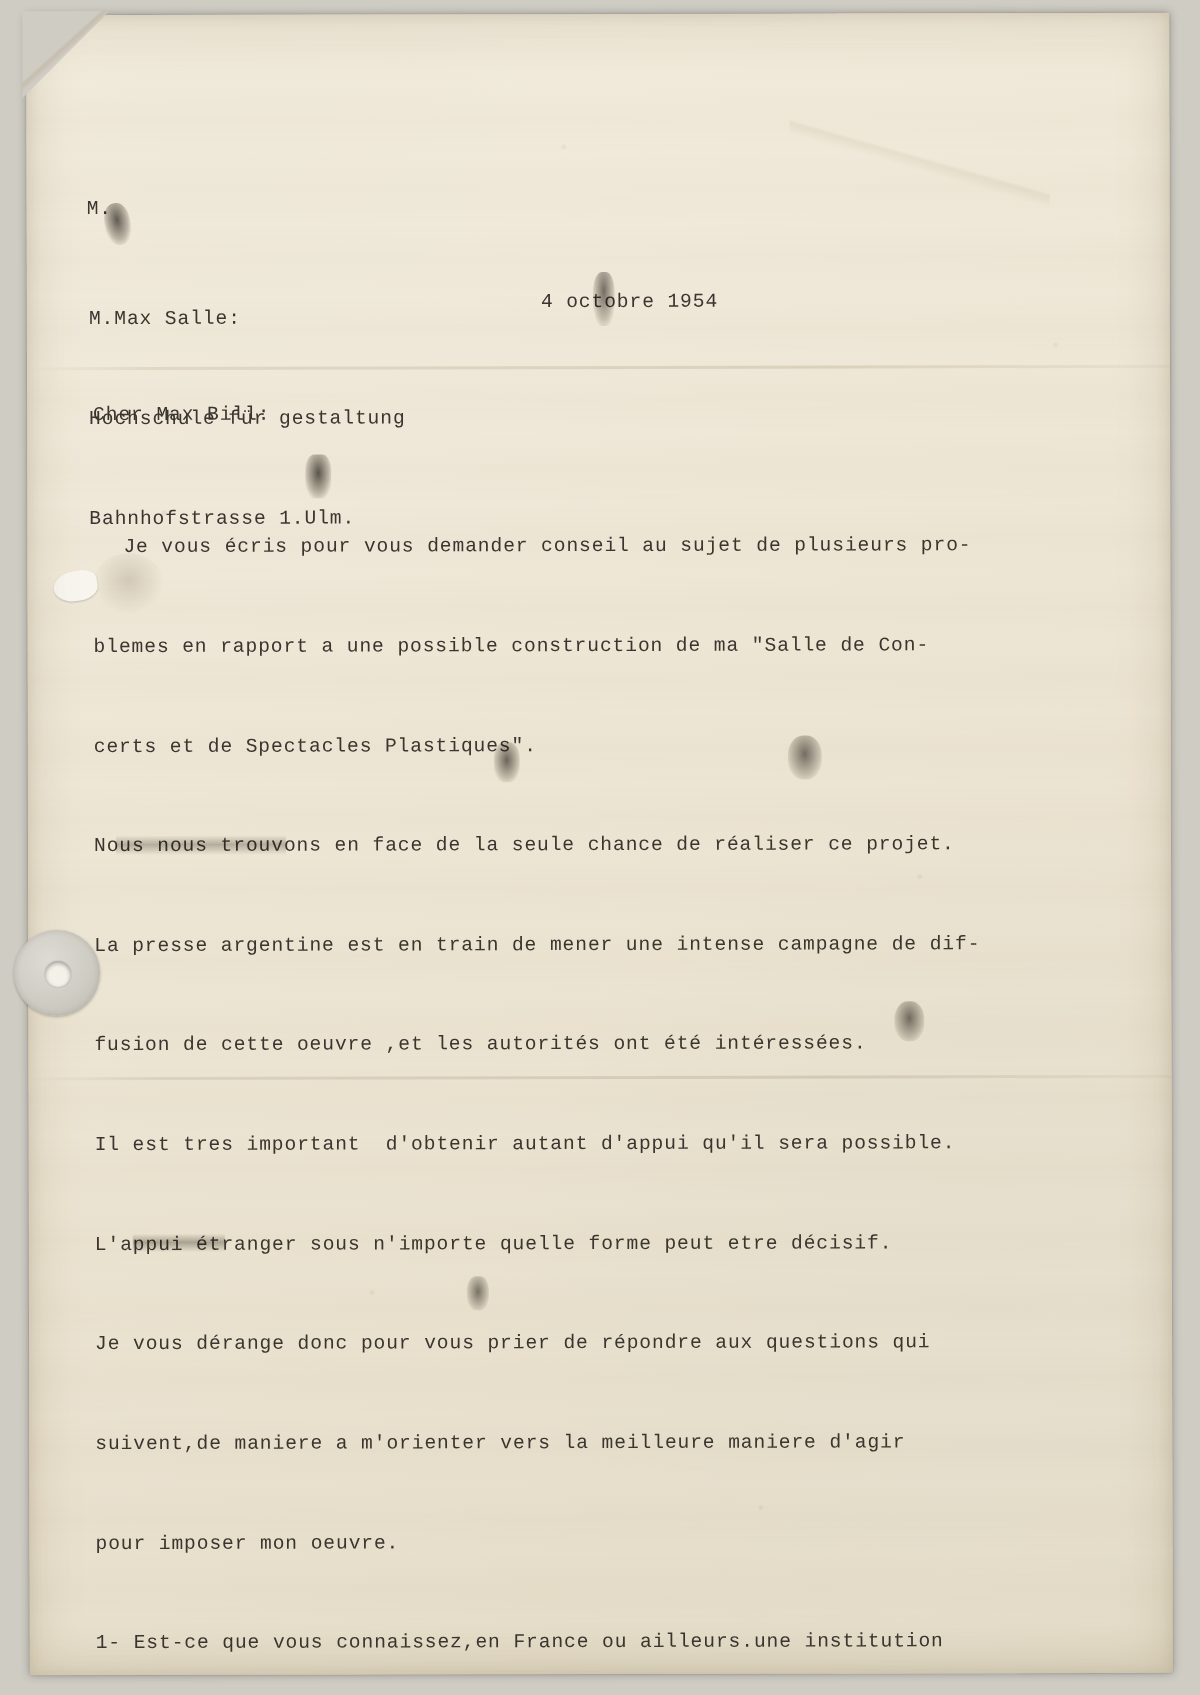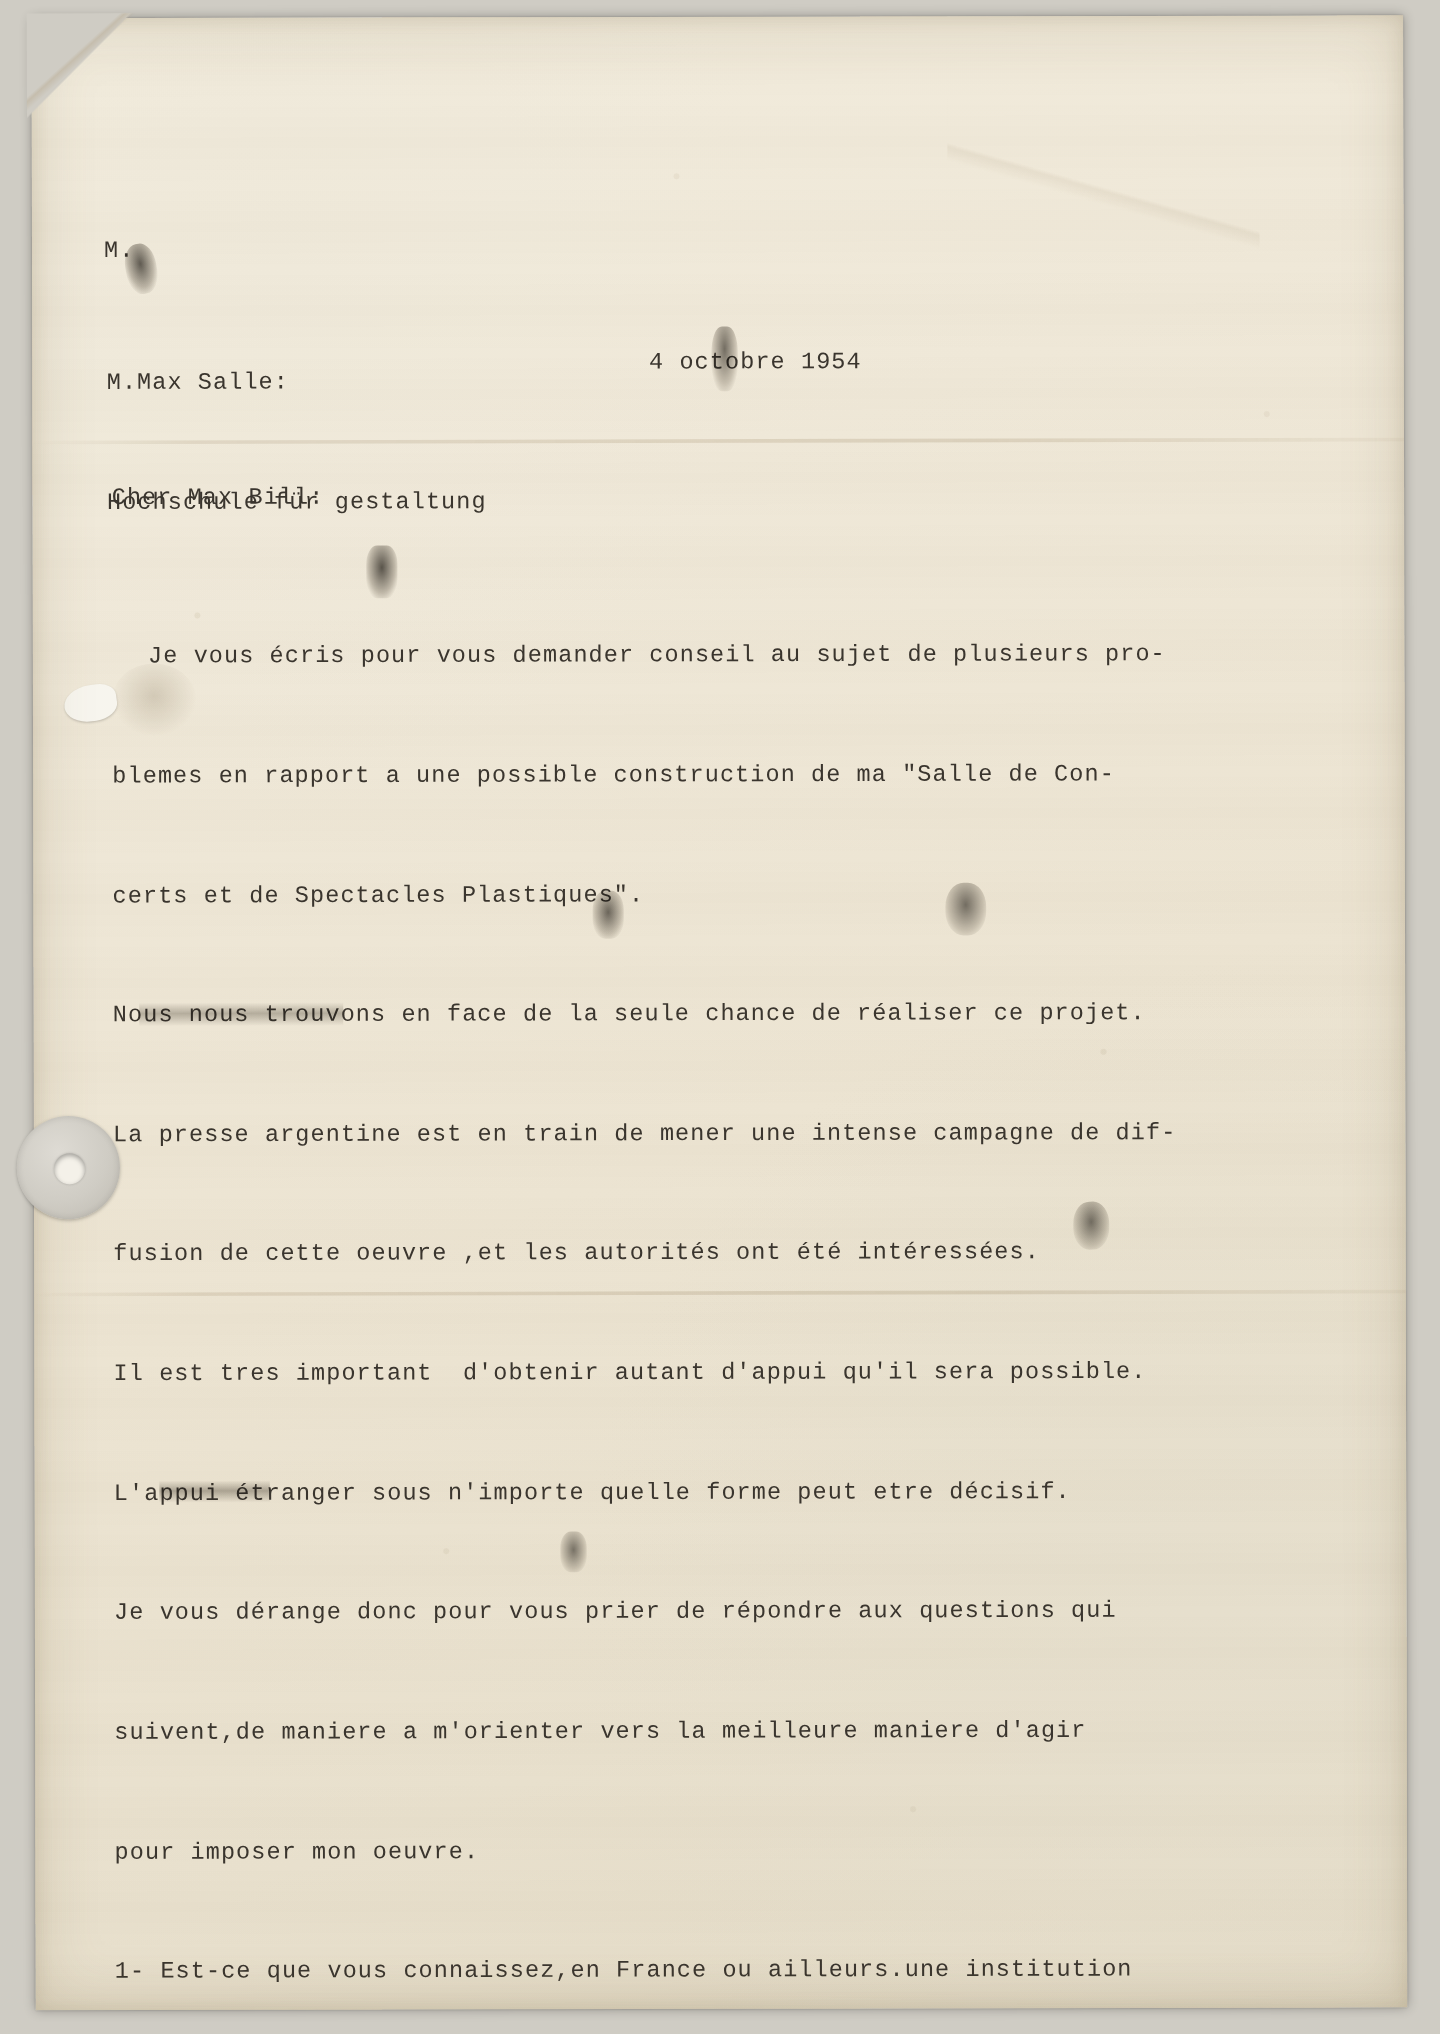--- a/index.html
+++ b/index.html
@@ -138,20 +138,21 @@
     <div class="fold" style="top:1062px"></div>
     <div class="crease"></div>
 
     <div class="type">
 
       <div class="block" style="left:60px;top:178px;">M.</div>
 
       <div class="block" style="left:62px;top:222px;">
         <div>M.Max Salle:</div>
         <div>Hochschule für gestaltung</div>
+        <div>Bahnhofstrasse 1.Ulm.</div>
       </div>
 
       <div class="block" style="left:514px;top:272px;">4 octobre 1954</div>
 
       <div class="block" style="left:66px;top:384px;">Cher Max Bill:</div>
 
       <div class="block" style="left:66px;top:450px;">
         <div style="text-indent:30px">Je vous écris pour vous demander conseil au sujet de plusieurs pro-</div>
         <div>blemes en rapport a une possible construction de ma "Salle de Con-</div>
         <div>certs et de Spectacles Plastiques".</div>

